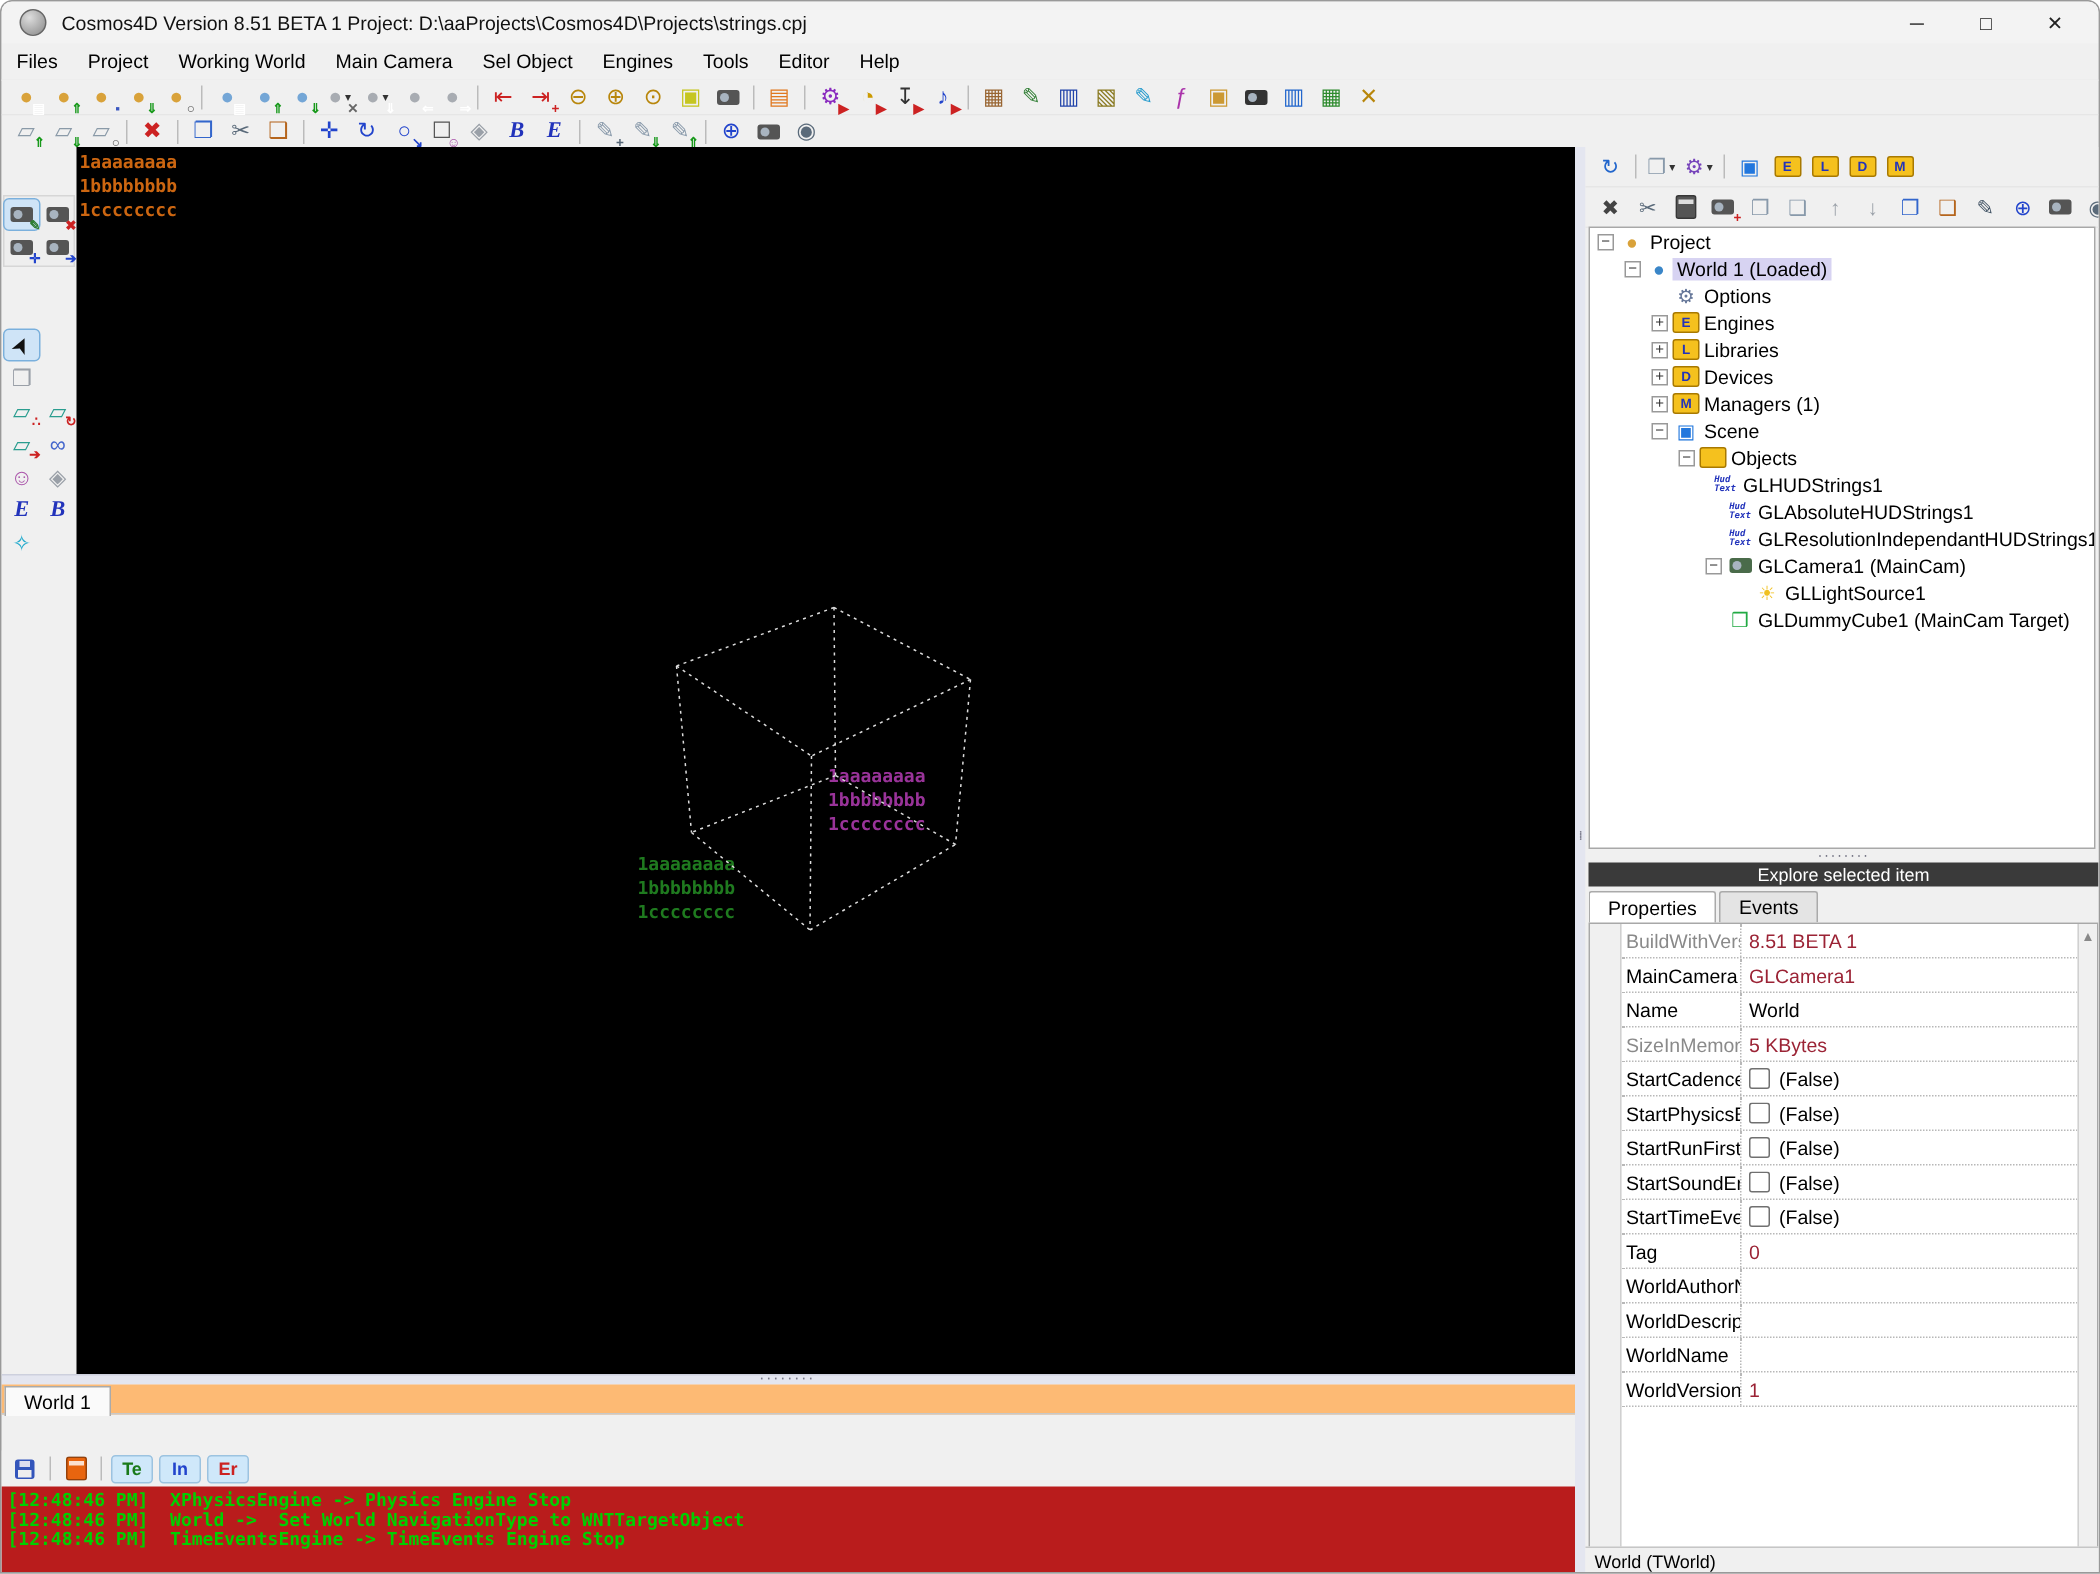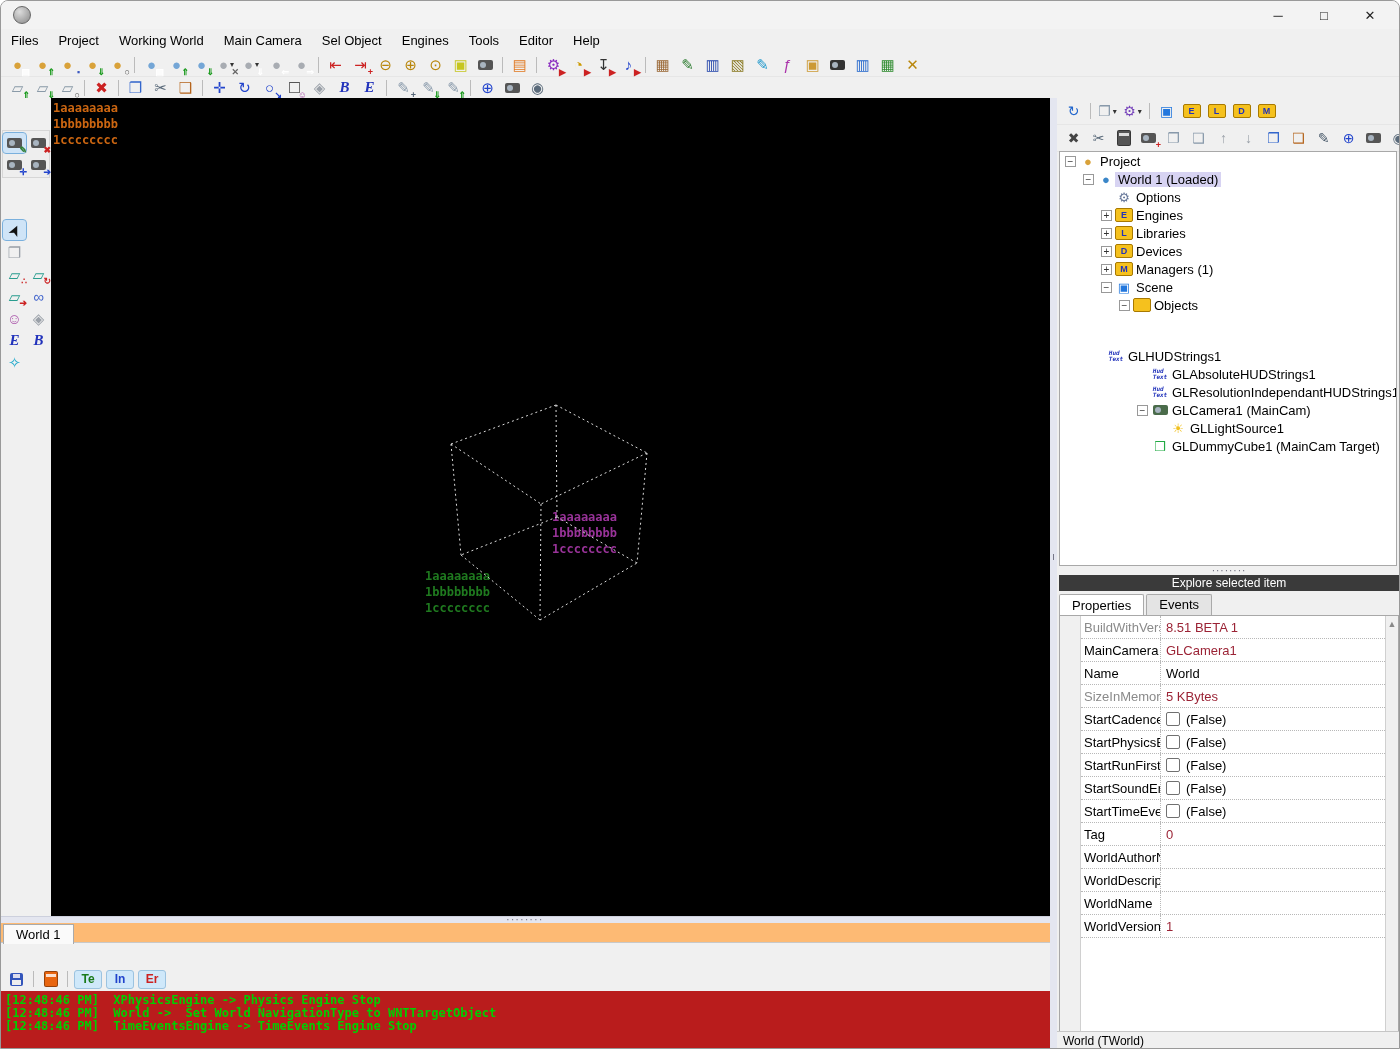--- a/index.html
+++ b/index.html
@@ -97,20 +97,21 @@
   .pscroll{width:13px;background:#f0f0f0;border-left:1px solid #d0d0d0;flex:none;text-align:center;color:#888;font-size:9px;padding-top:3px;box-sizing:border-box;}
   .rp-footer{position:absolute;left:0;top:933px;width:344px;height:19px;border-top:1px solid #c6c6c6;background:#f0f0f0;
              font-size:12px;line-height:18px;padding-left:6px;box-sizing:border-box;}
 </style>
 </head>
 <body>
 
 <div class="win">
   <div class="titlebar">
     <span class="appicon"></span>
+    <span class="title">Cosmos4D Version 8.51 BETA 1   Project: D:\aaProjects\Cosmos4D\Projects\strings.cpj</span>
     <span class="wctls" id="wctls">
         <span class="wctl">─</span>
         <span class="wctl">□</span>
         <span class="wctl">✕</span>
       </span>
   </div>
 
   <div class="menubar" id="menubar">
       <span class="mitem">Files</span>
       <span class="mitem">Project</span>
@@ -618,21 +619,21 @@
           </span>
           <span class="tlabel">Scene</span>
         </div>
         <div class="trow" style="padding-left: 56px;">
           <span class="exp">−</span>
           <span class="ticon">
             <span class="mfold"></span>
           </span>
           <span class="tlabel">Objects</span>
         </div>
-        <div class="trow" style="padding-left: 30px; margin-top: 33px;">
+        <div class="trow" style="padding-left: 64px;">
           <span class="exp noexp"></span>
           <span class="ticon">
             <span class="hudti">
               <span>Hud</span>
               <span>Text</span>
             </span>
           </span>
           <span class="tlabel">GLHUDStrings1</span>
         </div>
         <div class="trow" style="padding-left: 74px;">

